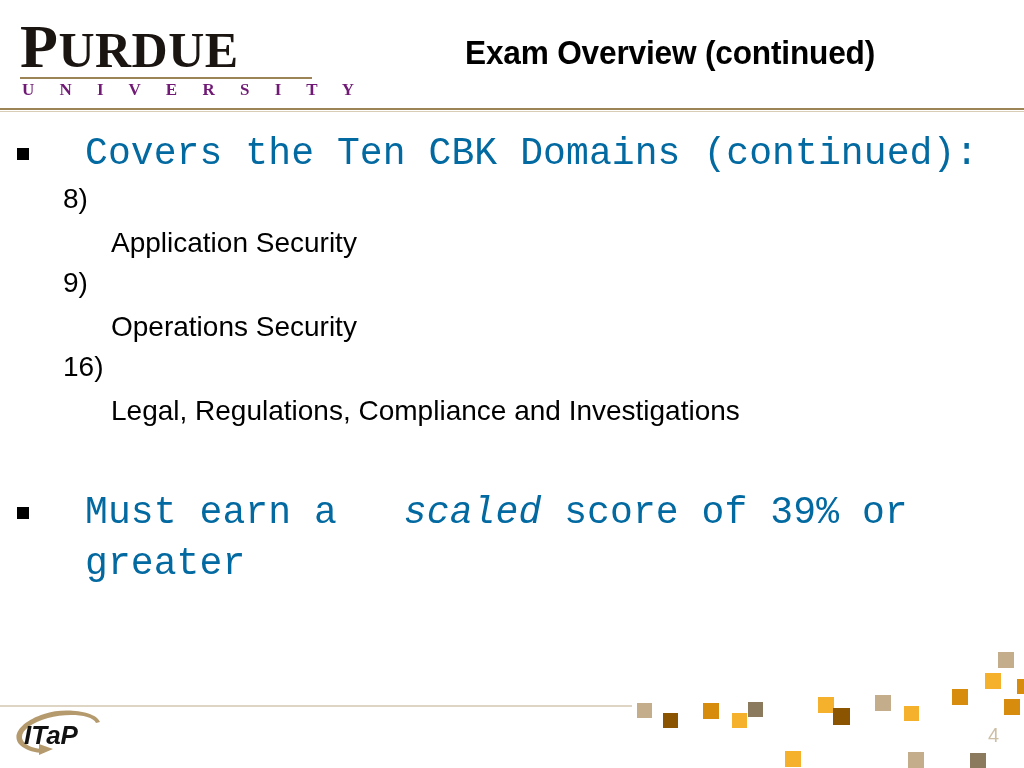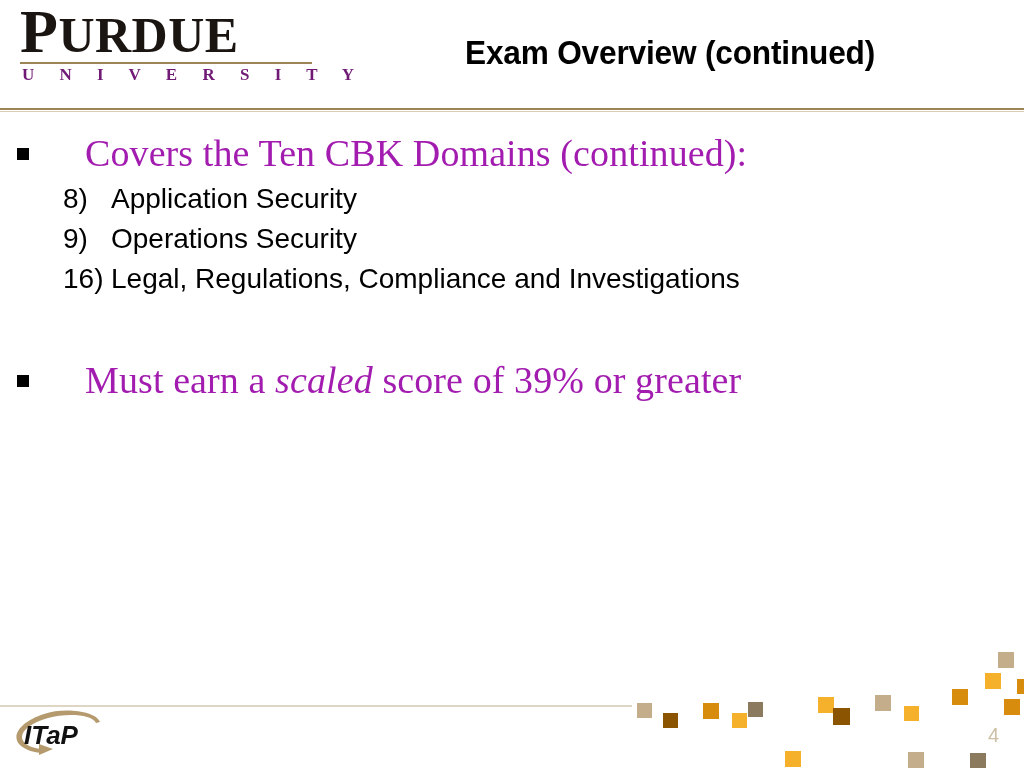--- a/index.html
+++ b/index.html
@@ -25,21 +25,21 @@
   
   .header {
     position: absolute;
     left: 0; top: 0;
     width: 1024px;
     height: 112px;
   }
   .logo-block {
     position: absolute;
     left: 20px;
-    top: 6px;
+    top: 21px;
     width: 300px;
   }
   .logo-purdue {
     font-family: "Liberation Serif", "DejaVu Serif", serif;
     font-weight: 700;
     color: #1b1512;
     font-size: 50px;
     line-height: 50px;
     letter-spacing: 0.5px;
     white-space: nowrap;
@@ -106,29 +106,29 @@
     display: block;
   }
   .bullet-mark {
     position: absolute;
     left: 17px;
     width: 12px;
     height: 12px;
     background: #000000;
   }
   .bullet-text {
-    font-family: Liberation Serif, serif;
+    font-family: Liberation Mono, monospace;
     font-size: 38px;
     line-height: 51px;
-    color: #a21caf;
+    color: #0369a1;
     padding-left: 85px;
     padding-right: 40px;
     letter-spacing: 0.1px;
   }
-  .bullet-text .ital { font-style: italic; }
+  .bullet-text .ital { font-style: italic; margin-left: 44px; }
 
   .sub-list {
     margin: 0;
     padding: 0;
     list-style: none;
   }
   .sub-row {
     display: flex;
     font-family: "Liberation Sans Narrow", "Liberation Sans", sans-serif;
     font-size: 28px;
@@ -137,20 +137,21 @@
     padding-left: 63px;
   }
   .sub-num {
     flex: 0 0 auto;
     min-width: 48px;
     text-align: left;
   }
   .sub-label {
     flex: 0 1 auto;
     max-width: 640px;
+    margin-top: 44px;
   }
   .gap-26 { height: 26px; }
   .gap-30 { height: 30px; }
 
   
   .footer-rule {
     position: absolute;
     left: 0;
     top: 705px;
     width: 632px;

